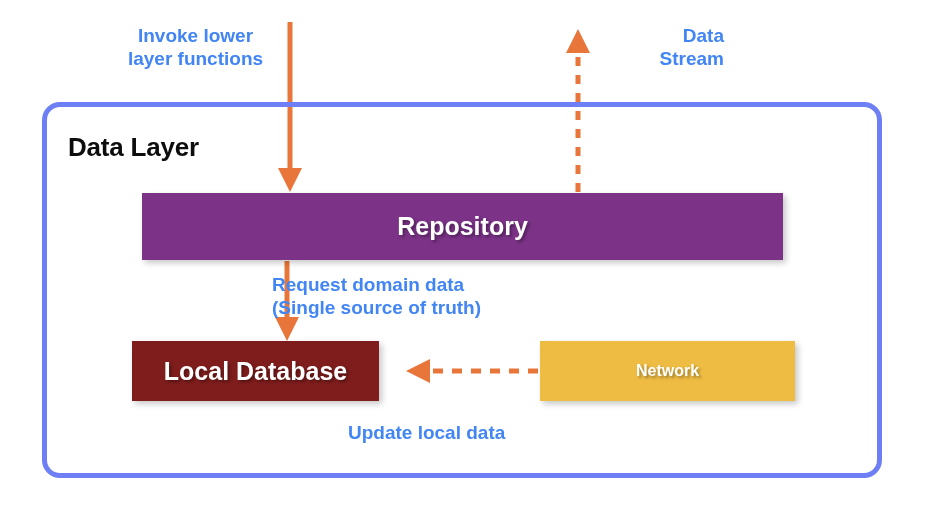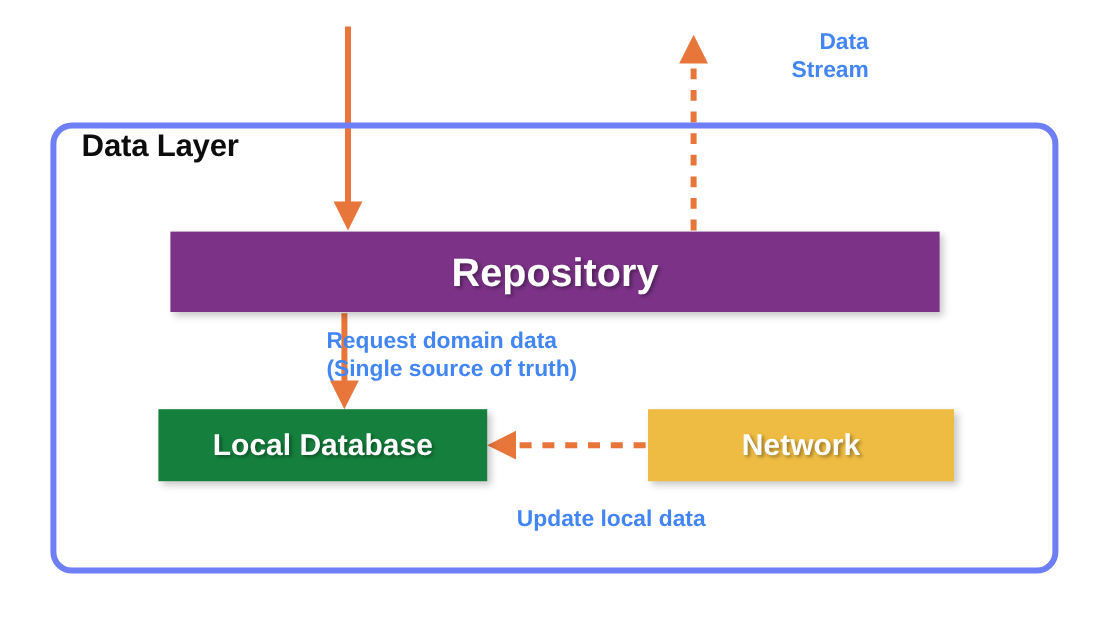--- a/index.html
+++ b/index.html
@@ -27,21 +27,21 @@
     width: 840px;
     height: 376px;
     border: 5px solid #6e7ef4;
     border-radius: 18px;
     background: transparent;
     box-sizing: border-box;
   }
   .layer-title {
     position: absolute;
     left: 68px;
-    top: 106px;
+    top: 132px;
     font-size: 26px;
     font-weight: bold;
     color: #0d0d0d;
     letter-spacing: -0.2px;
     white-space: nowrap;
   }
 
   
   .box {
     position: absolute;
@@ -57,39 +57,39 @@
     text-shadow: 2px 2px 3px rgba(0,0,0,0.35);
     white-space: nowrap;
   }
   .box-repository {
     left: 142px;
     top: 193px;
     width: 641px;
     height: 67px;
     background: #7b3287;
   }
-  .box-repository .box-label { font-size: 33px; }
+  .box-repository .box-label { font-size: 25px; }
 
   .box-local-database {
     left: 132px;
     top: 341px;
-    width: 274px;
+    width: 247px;
     height: 60px;
-    background: #15803d;
+    background: #7f1d1d;
   }
   .box-local-database .box-label { font-size: 25px; }
 
   .box-network {
     left: 540px;
     top: 341px;
     width: 255px;
     height: 60px;
     background: #eebc42;
   }
-  .box-network .box-label { font-size: 25px; }
+  .box-network .box-label { font-size: 16px; }
 
   
   .note {
     position: absolute;
     color: #4285f4;
     font-weight: bold;
     line-height: 1.22;
     white-space: pre-line;
   }
   .note-invoke {
@@ -111,21 +111,21 @@
     top: 273px;
     width: 300px;
     font-size: 19px;
     text-align: left;
   }
   .note-update {
     left: 348px;
     top: 421px;
     width: 240px;
     font-size: 19px;
-    text-align: right;
+    text-align: left;
   }
 
   
   #arrow-layer {
     position: absolute;
     left: 0;
     top: 0;
     width: 927px;
     height: 521px;
     pointer-events: none;
@@ -167,20 +167,22 @@
   </div>
 
   <div class="box box-local-database">
     <span class="box-label">Local Database</span>
   </div>
 
   <div class="box box-network">
     <span class="box-label">Network</span>
   </div>
 
+  <div class="note note-invoke">Invoke lower
+layer functions</div>
 
   <div class="note note-data-stream">Data
 Stream</div>
 
   <div class="note note-request">Request domain data
 (Single source of truth)</div>
 
   <div class="note note-update">Update local data</div>
 
 </div>

